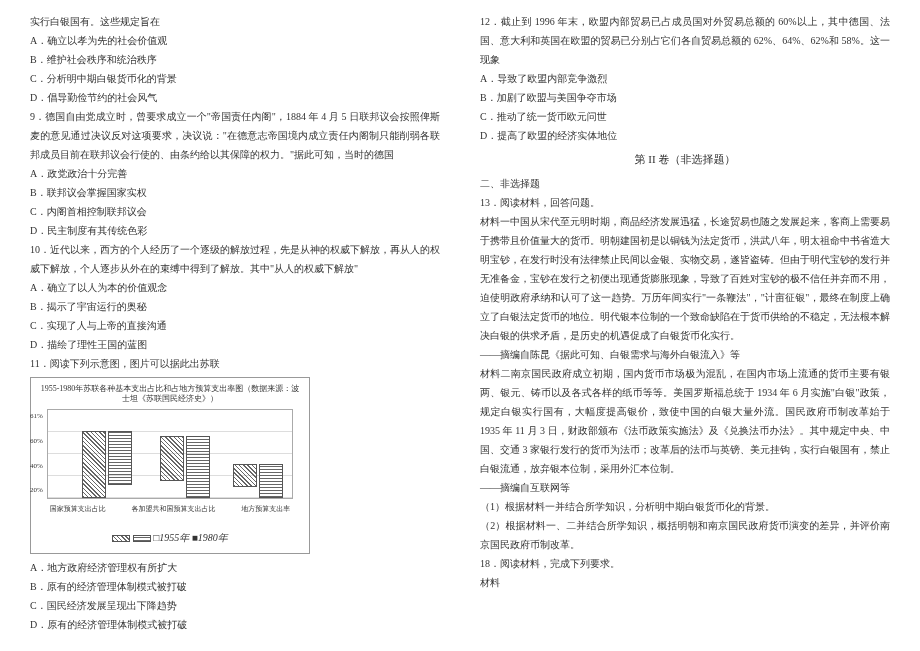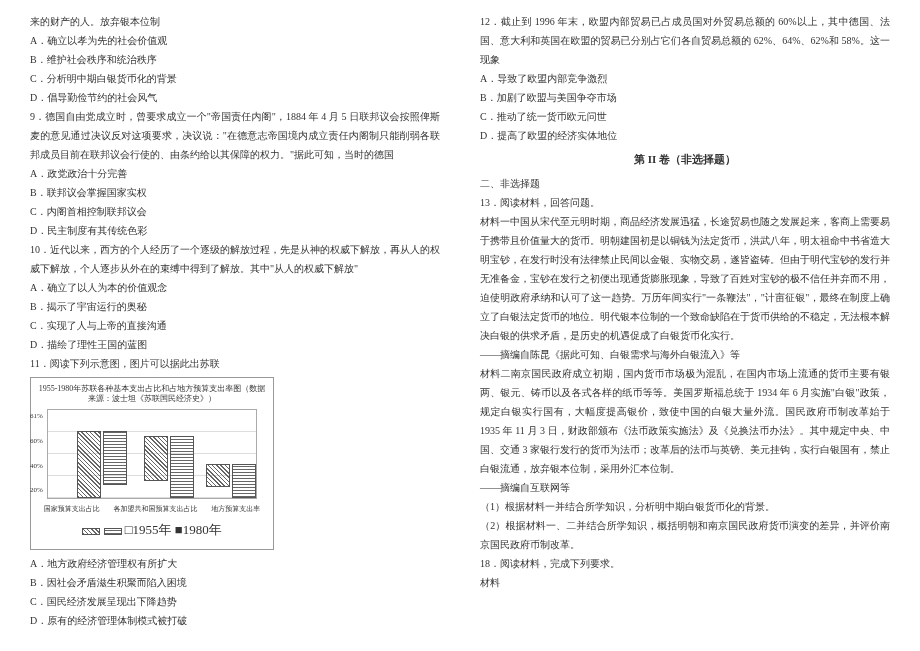--- a/index.html
+++ b/index.html
@@ -11,27 +11,27 @@
     background: #fff;
     width: 920px;
     height: 651px;
     padding: 12px 30px;
     column-count: 2;
     column-gap: 40px;
     column-fill: auto;
   }
   .line { text-align: justify; }
   .opt { }
-  .section-title { text-align: center; font-weight: bold; font-size: 11px; margin: 4px 0; }
+  .section-title { text-align: center; font-weight: normal; font-size: 11px; margin: 4px 0; }
   .sub-title { font-weight: normal; }
   .chart-box {
     border: 1px solid #999;
     padding: 6px;
     margin: 4px 0;
-    width: 244px;
+    width: 280px;
     font-size: 8px;
     text-align: center;
     break-inside: avoid;
   }
   .chart-title { font-size: 8px; line-height: 1.3; margin-bottom: 4px; }
   .chart-area {
     border: 1px solid #aaa;
     height: 90px;
     position: relative;
     margin: 4px 10px;
@@ -39,27 +39,27 @@
   }
   .bar-group { position: absolute; bottom: 0; display: flex; gap: 2px; }
   .bar {
     width: 24px;
     border: 1px solid #555;
   }
   .bar.h { background: repeating-linear-gradient(45deg,#666 0,#666 1px,transparent 1px,transparent 3px); }
   .bar.v { background: repeating-linear-gradient(0deg,#666 0,#666 1px,transparent 1px,transparent 3px); }
   .axis-labels { display: flex; justify-content: space-around; font-size: 7px; margin-top: 2px; }
   .y-ticks { position: absolute; left: -18px; top: 0; bottom: 0; font-size: 7px; display: flex; flex-direction: column-reverse; justify-content: space-between; }
-  .legend { font-size: 13px; margin-top: 2px; }
+  .legend { font-size: 10px; margin-top: 12px; font-style: italic; }
   .legend-swatch { display:inline-block; width:18px; height:7px; border:1px solid #555; vertical-align:middle; }
 </style>
 </head>
 <body>
 
-<div class="line">来的财产的人。放弃银本位制</div>
+<div class="line">实行白银国有。这些规定旨在</div>
 <div class="opt">A．确立以孝为先的社会价值观</div>
 <div class="opt">B．维护社会秩序和统治秩序</div>
 <div class="opt">C．分析明中期白银货币化的背景</div>
 <div class="opt">D．倡导勤俭节约的社会风气</div>
 
 <div class="line">9．德国自由党成立时，曾要求成立一个"帝国责任内阁"，1884 年 4 月 5 日联邦议会按照俾斯麦的意见通过决议反对这项要求，决议说："在德意志帝国境内成立责任内阁制只能削弱各联邦成员目前在联邦议会行使的、由条约给以其保障的权力。"据此可知，当时的德国</div>
 <div class="opt">A．政党政治十分完善</div>
 <div class="opt">B．联邦议会掌握国家实权</div>
 <div class="opt">C．内阁首相控制联邦议会</div>
 <div class="opt">D．民主制度有其传统色彩</div>
@@ -100,21 +100,21 @@
     <span>地方预算支出率</span>
   </div>
   <div class="legend">
     <span class="legend-swatch h" style="background:repeating-linear-gradient(45deg,#666 0,#666 1px,transparent 1px,transparent 3px);"></span>
     <span class="legend-swatch v" style="background:repeating-linear-gradient(0deg,#666 0,#666 1px,transparent 1px,transparent 3px);"></span>
     <span>□1955年 ■1980年</span>
   </div>
 </div>
 
 <div class="opt">A．地方政府经济管理权有所扩大</div>
-<div class="opt">B．因社会矛盾滋生积聚而陷入困境</div>
+<div class="opt">B．原有的经济管理体制模式被打破</div>
 <div class="opt">C．国民经济发展呈现出下降趋势</div>
 <div class="opt">D．原有的经济管理体制模式被打破</div>
 
 <div class="line">12．截止到 1996 年末，欧盟内部贸易已占成员国对外贸易总额的 60%以上，其中德国、法国、意大利和英国在欧盟的贸易已分别占它们各自贸易总额的 62%、64%、62%和 58%。这一现象</div>
 <div class="opt">A．导致了欧盟内部竞争激烈</div>
 <div class="opt">B．加剧了欧盟与美国争夺市场</div>
 <div class="opt">C．推动了统一货币欧元问世</div>
 <div class="opt">D．提高了欧盟的经济实体地位</div>
 
 <div class="section-title">第 II 卷（非选择题）</div>

